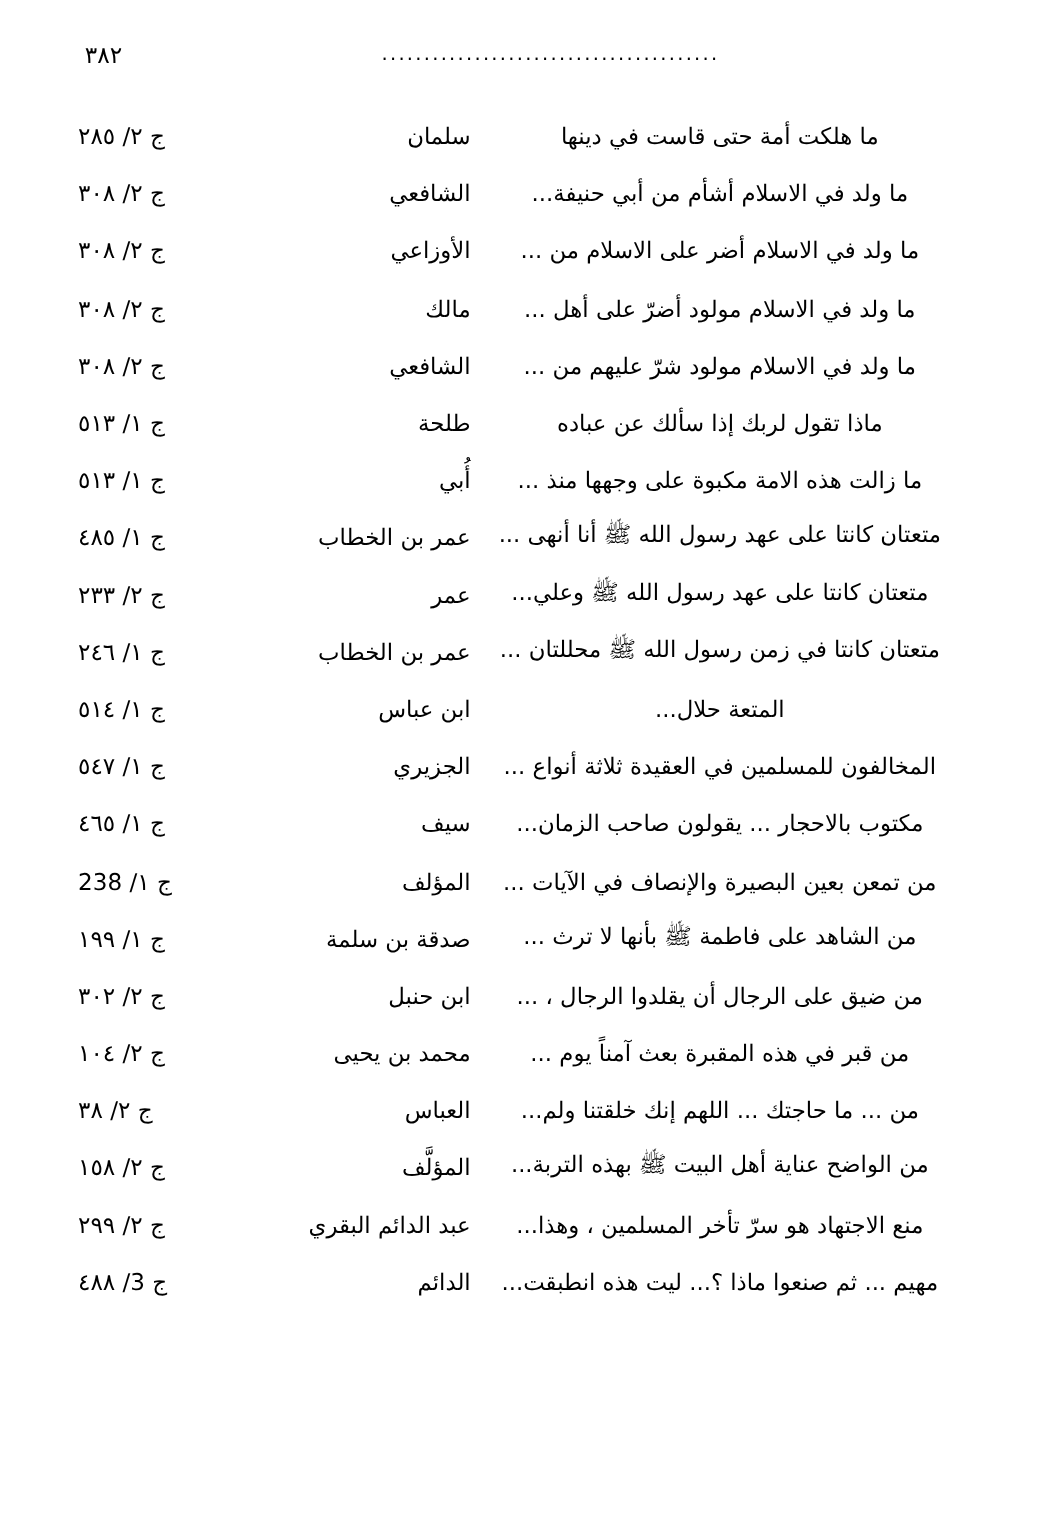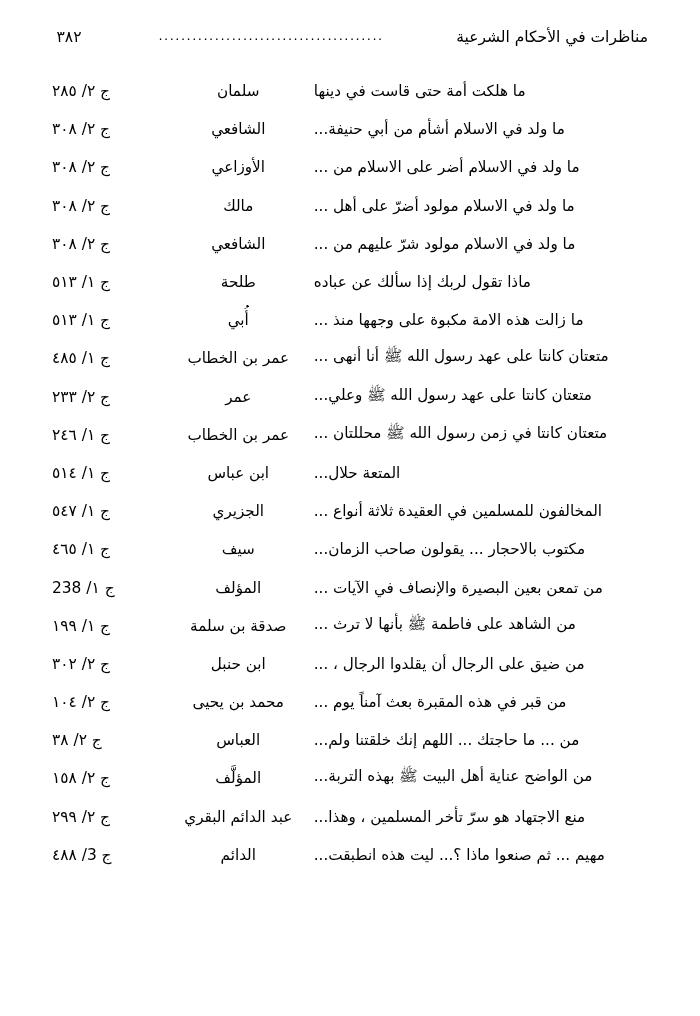--- a/index.html
+++ b/index.html
@@ -66,44 +66,42 @@
   .index-table tr {
     height: 38.2px;
   }
   .index-table td {
     padding: 0;
     vertical-align: middle;
     font-size: 15.3px;
     white-space: nowrap;
   }
   td.c-text {
-    text-align: left;
+    text-align: center;
     width: 330px;
     padding-right: 2px;
     font-size: 15.2px;
   }
   td.c-name {
-    text-align: center;
     width: 150px;
     font-size: 15.2px;
   }
   td.c-vol {
     text-align: left;
     width: 110px;
     font-size: 15.4px;
     direction: rtl;
   }
 </style>
 </head>
 <body>
 
 <div class="page">
 
   <div class="page-header">
-    <div class="header-title">مناظرات في الأحكام الشرعية</div>
     <div class="header-dots">........................................</div>
     <div class="header-pageno">٣٨٢</div>
   </div>
 
   <table class="index-table">
     <tbody>
         <tr>
           <td class="c-text">ما هلكت أمة حتى قاست في دينها</td>
           <td class="c-name">سلمان</td>
           <td class="c-vol">ج ٢/ ٢٨٥</td>

